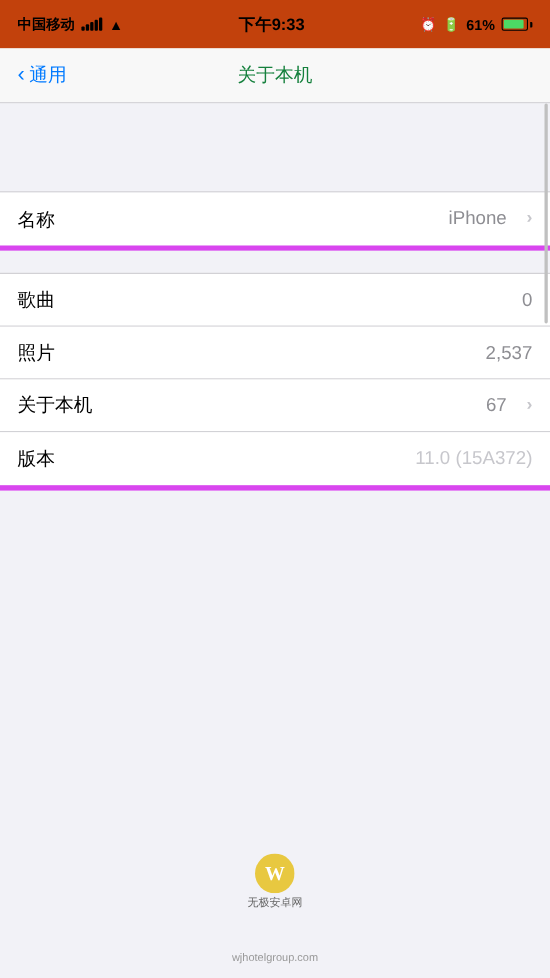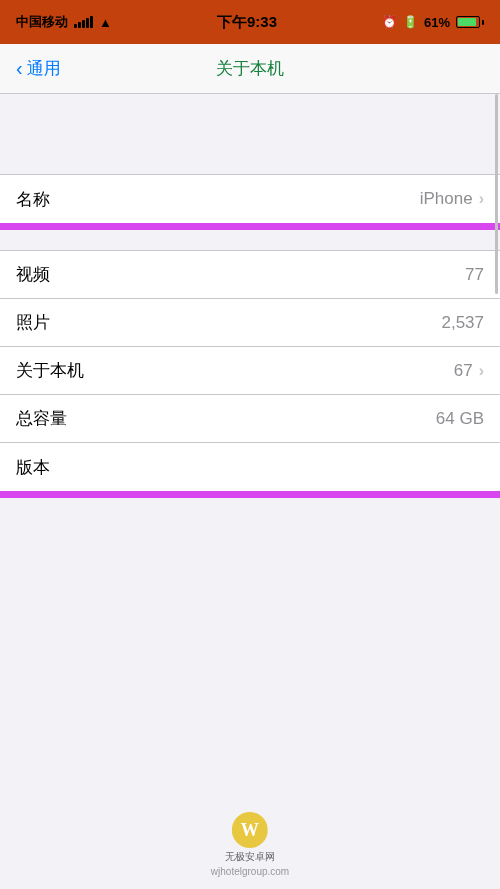--- a/index.html
+++ b/index.html
@@ -142,21 +142,21 @@
     
     .top-section {
       height: 80px;
       background: #f2f2f7;
     }
 
     
     .settings-group {
       background: #fff;
       border-top: 1px solid #c8c7cc;
-      border-bottom: 7px solid #d946ef;
+      border-bottom: 5px solid #d946ef;
       margin-bottom: 0;
     }
 
     .settings-row {
       display: flex;
       align-items: center;
       justify-content: space-between;
       padding: 12px 16px;
       background: #fff;
       border-bottom: 1px solid #c8c7cc;
@@ -168,21 +168,21 @@
     }
 
     .settings-row-label {
       font-size: 17px;
       color: #000;
     }
 
     .settings-row-value {
       display: flex;
       align-items: center;
-      gap: 6px;
+      gap: 18px;
       color: #8e8e93;
       font-size: 17px;
     }
 
     .row-chevron {
       color: #c7c7cc;
       font-size: 16px;
       font-weight: 600;
     }
 
@@ -265,51 +265,48 @@
       <span>iPhone</span>
       <span class="row-chevron">›</span>
     </div>
   </div>
 </div>
 
 <div class="group-spacer"></div>
 
 <div class="settings-group">
   <div class="settings-row">
-    <span class="settings-row-label">视频</span>
-    <div class="settings-row-value">
-      <span>77</span>
+    <span class="settings-row-label">歌曲</span>
+    <div class="settings-row-value">
+      <span>0</span>
     </div>
   </div>
   <div class="settings-row">
     <span class="settings-row-label">照片</span>
     <div class="settings-row-value">
       <span>2,537</span>
     </div>
   </div>
   <div class="settings-row">
     <span class="settings-row-label">关于本机</span>
     <div class="settings-row-value">
       <span>67</span>
       <span class="row-chevron">›</span>
     </div>
   </div>
   <div class="settings-row">
-    <span class="settings-row-label">总容量</span>
-    <div class="settings-row-value">
-      <span>64 GB</span>
-    </div>
-  </div>
-  <div class="settings-row">
     <span class="settings-row-label">版本</span>
+    <div class="settings-row-value">
+      <span style="color:#c7c7cc">11.0 (15A372)</span>
+    </div>
   </div>
 </div>
 
 <div class="scrollbar-indicator"></div>
 
 <div class="watermark">
   <svg class="watermark-logo" viewBox="0 0 36 36" xmlns="http://www.w3.org/2000/svg">
     <circle cx="18" cy="18" r="18" fill="#e8c840"></circle>
     <text x="18" y="24" text-anchor="middle" font-size="18" font-weight="bold" fill="#fff" font-family="serif">W</text>
   </svg>
   <span style="font-size:10px;color:#666;">无极安卓网</span>
-  <span style="font-size:10px;color:#999;">wjhotelgroup.com</span>
+  <span style="font-size:10px;color:#999;margin-top:36px;">wjhotelgroup.com</span>
 </div>
 
 </body></html>

